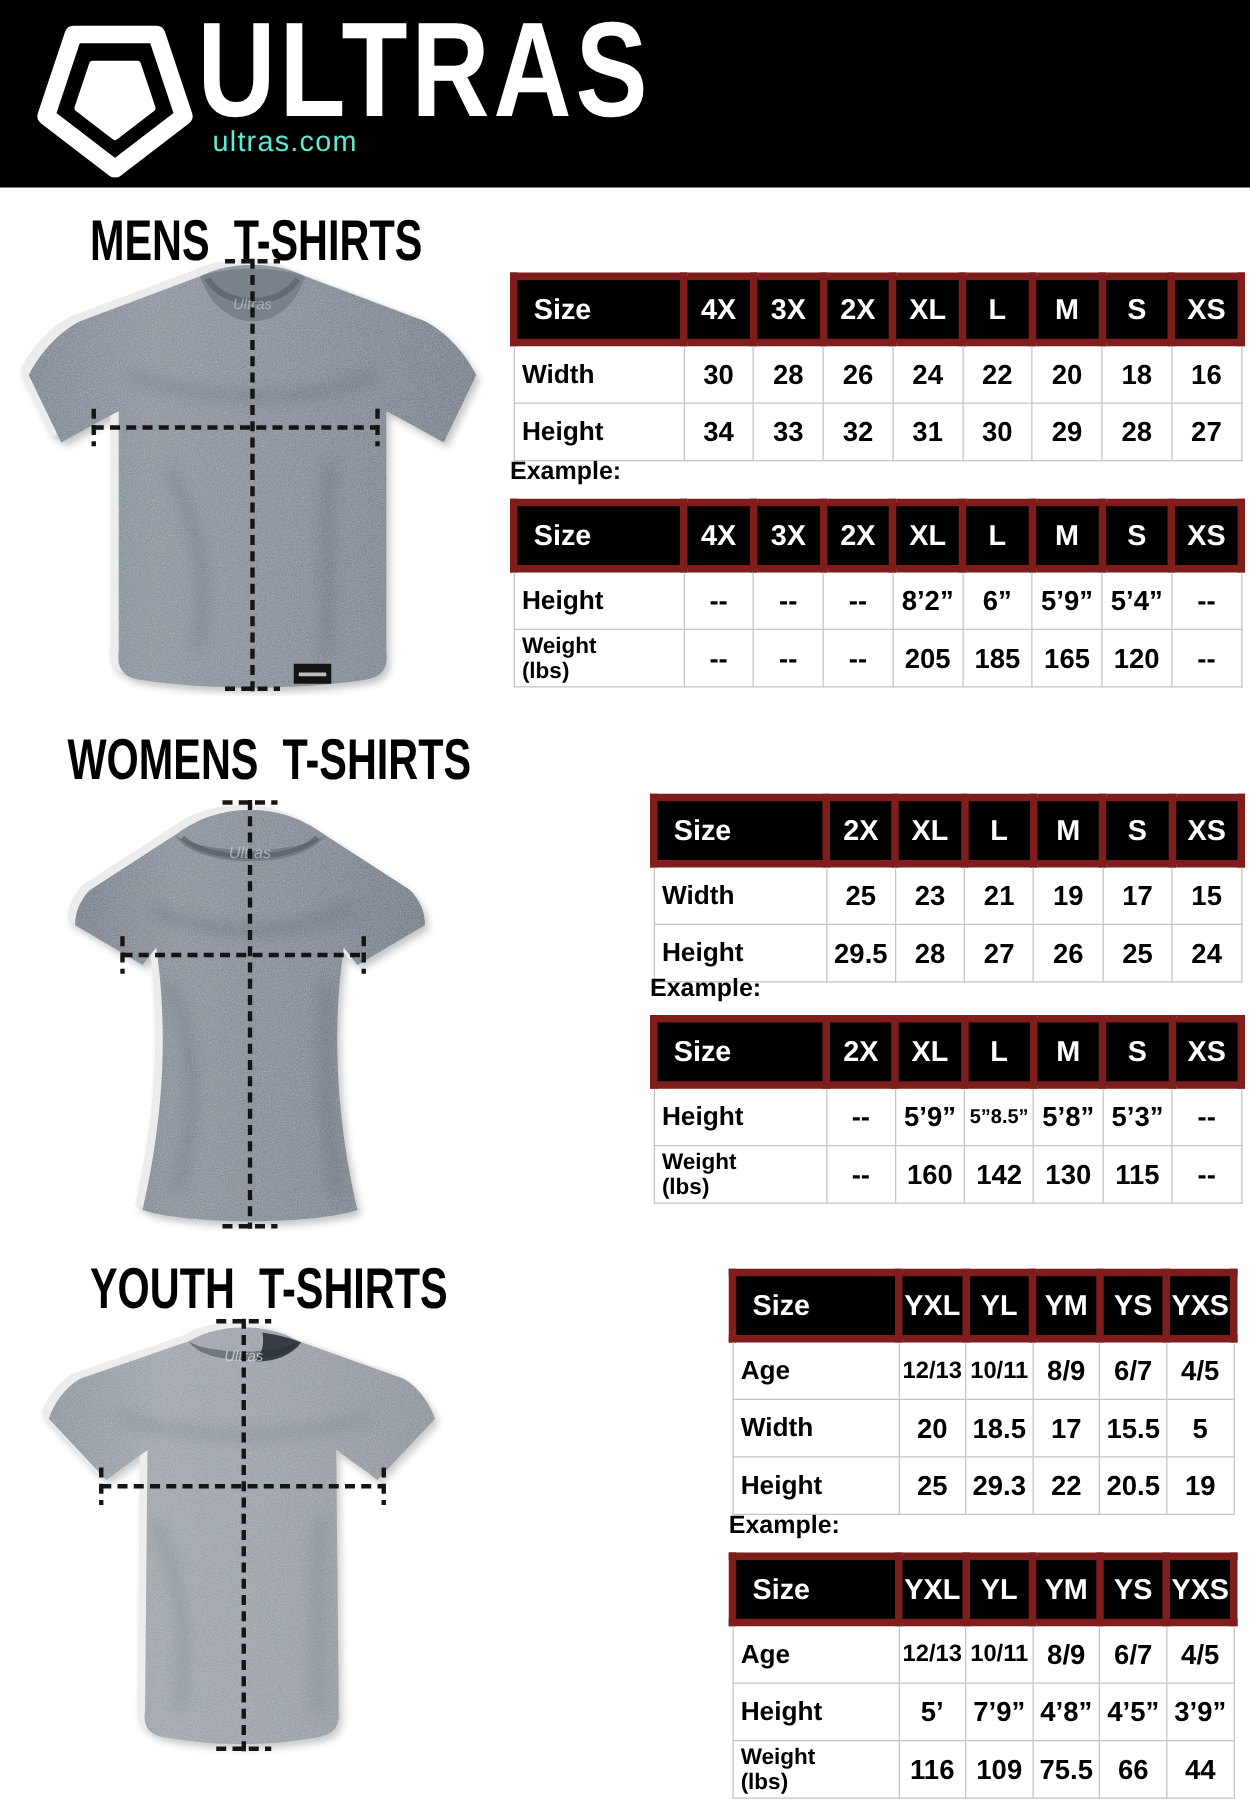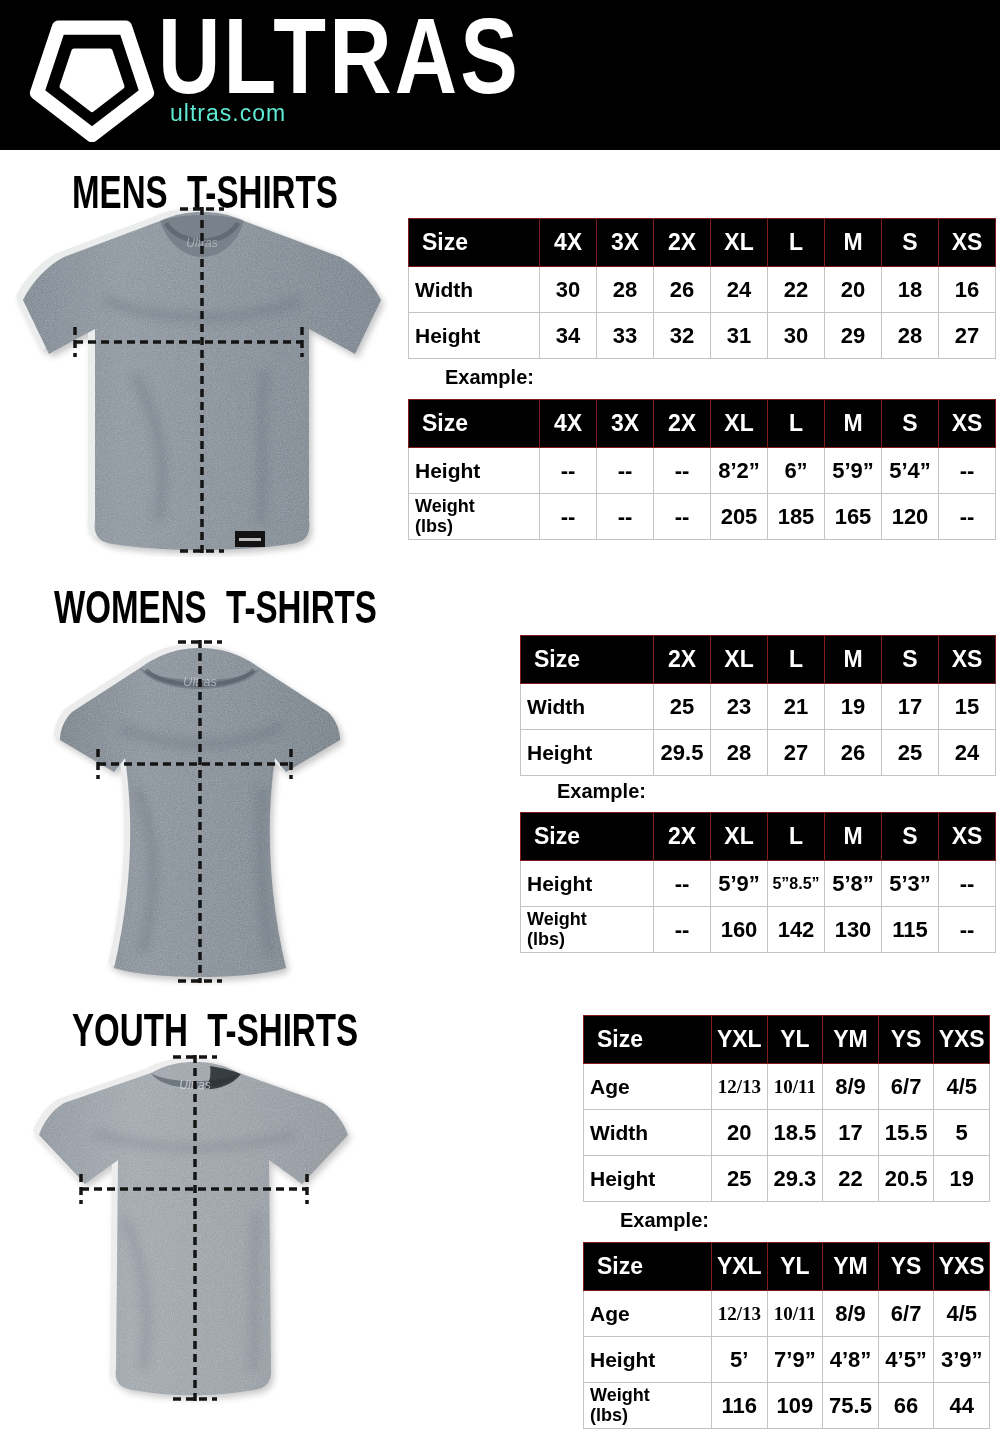--- a/index.html
+++ b/index.html
@@ -12,32 +12,32 @@
   .brand{position:absolute;left:158px;top:2px;color:#fff;font-weight:700;font-size:108px;
          letter-spacing:4px;transform:scaleX(0.80);transform-origin:left top;white-space:nowrap;line-height:1;}
   .site{position:absolute;left:170px;top:100px;color:#5eead4;font-weight:400;font-size:23px;
         letter-spacing:1px;white-space:nowrap;}
 
   
   .sec-title{position:absolute;color:#000;font-weight:700;font-size:46px;letter-spacing:0;
              word-spacing:14px;transform:scaleX(0.72);transform-origin:left top;white-space:nowrap;line-height:1;}
 
   
-  .example-label{position:absolute;color:#000;font-weight:700;font-size:20px;margin-left:37px;}
+  .example-label{position:absolute;color:#000;font-weight:700;font-size:20px;}
 
   
   .size-table{position:absolute;border-collapse:collapse;table-layout:fixed;background:#fff;}
   .size-table th{background:#000;color:#fff;height:47px;font-size:23px;font-weight:700;
-                 text-align:center;border:1px solid #7f1d1d;padding:0;}
+                 text-align:center;border:6px solid #7f1d1d;padding:0;}
   .size-table th.lbl{text-align:left;padding-left:13px;}
   .size-table td{border:1px solid #c4c4c4;height:45px;font-size:22px;font-weight:700;
                  text-align:center;color:#000;padding:0;background:#fff;}
   .size-table td.lbl{text-align:left;padding-left:6px;font-size:21px;white-space:pre-line;}
   .size-table td.lbl.multi{font-size:18px;line-height:1.08;margin-left:24px;}
-  .size-table td.sm{font-size:19px;font-family:Liberation Serif, serif;}
+  .size-table td.sm{font-size:19px;}
   .size-table td.xs{font-size:16px;}
   .t-mens th.lbl{width:117px;}
   .t-womens th.lbl{width:119px;}
   .t-youth th.lbl{width:114px;}
   .w588{width:588px;} .w476{width:476px;} .w407{width:407px;}
 
   
   .shirt{position:absolute;}
 </style>
 </head>

